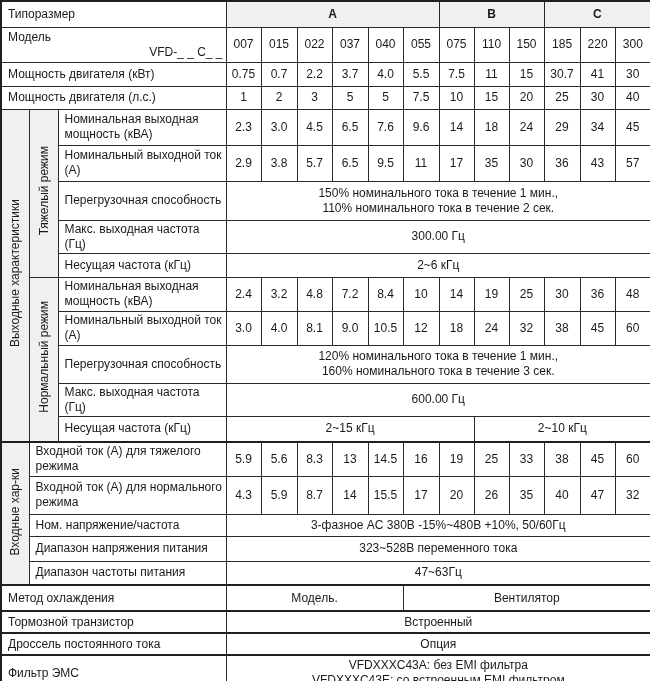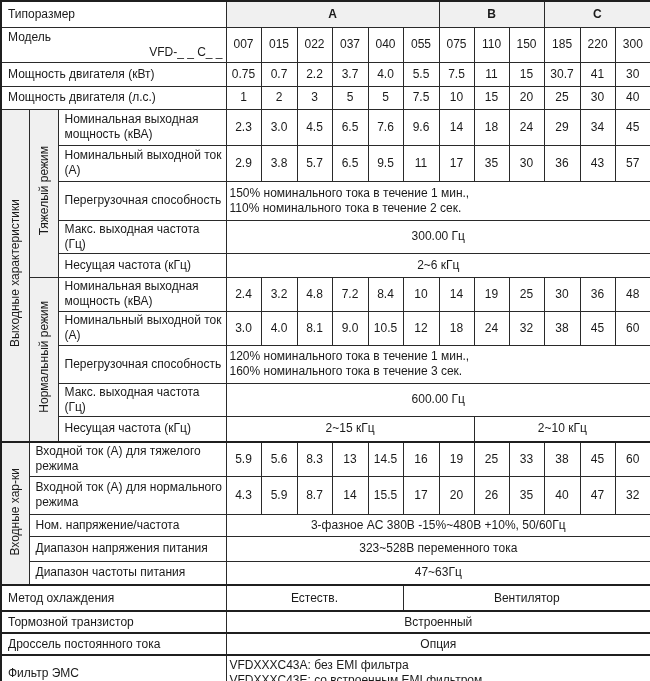--- a/index.html
+++ b/index.html
@@ -32,21 +32,21 @@
     padding:0;
   }
   .vt{
     writing-mode:vertical-rl;
     transform:rotate(180deg);
     display:inline-block;
     white-space:nowrap;
     line-height:1;
   }
   tr.sep td{border-top:2px solid #1f1f1f;}
-  .ln{display:block;text-align:left;}
+  .ln{display:block;text-align:center;}
 </style>
 </head>
 <body>
 
 <div class="wrap">
 <table class="spec">
   <colgroup>
     <col style="width:28px">
         <col style="width:29px">
         <col style="width:168px">
@@ -278,21 +278,21 @@
     <td colspan="12" class="c">323~528В переменного тока</td>
   </tr>
 
   <tr style="height:24px">
     <td colspan="2" class="lbl">Диапазон частоты питания</td>
     <td colspan="12" class="c">47~63Гц</td>
   </tr>
 
   <tr style="height:26px" class="sep">
     <td colspan="3" class="lbl">Метод охлаждения</td>
-    <td colspan="5" class="c">Естеств.</td>
+    <td colspan="5" class="c">Модель.</td>
     <td colspan="7" class="c">Вентилятор</td>
   </tr>
 
   <tr style="height:22px" class="sep">
     <td colspan="3" class="lbl">Тормозной транзистор</td>
     <td colspan="12" class="c">Встроенный</td>
   </tr>
 
   <tr style="height:22px" class="sep">
     <td colspan="3" class="lbl">Дроссель постоянного тока</td>

